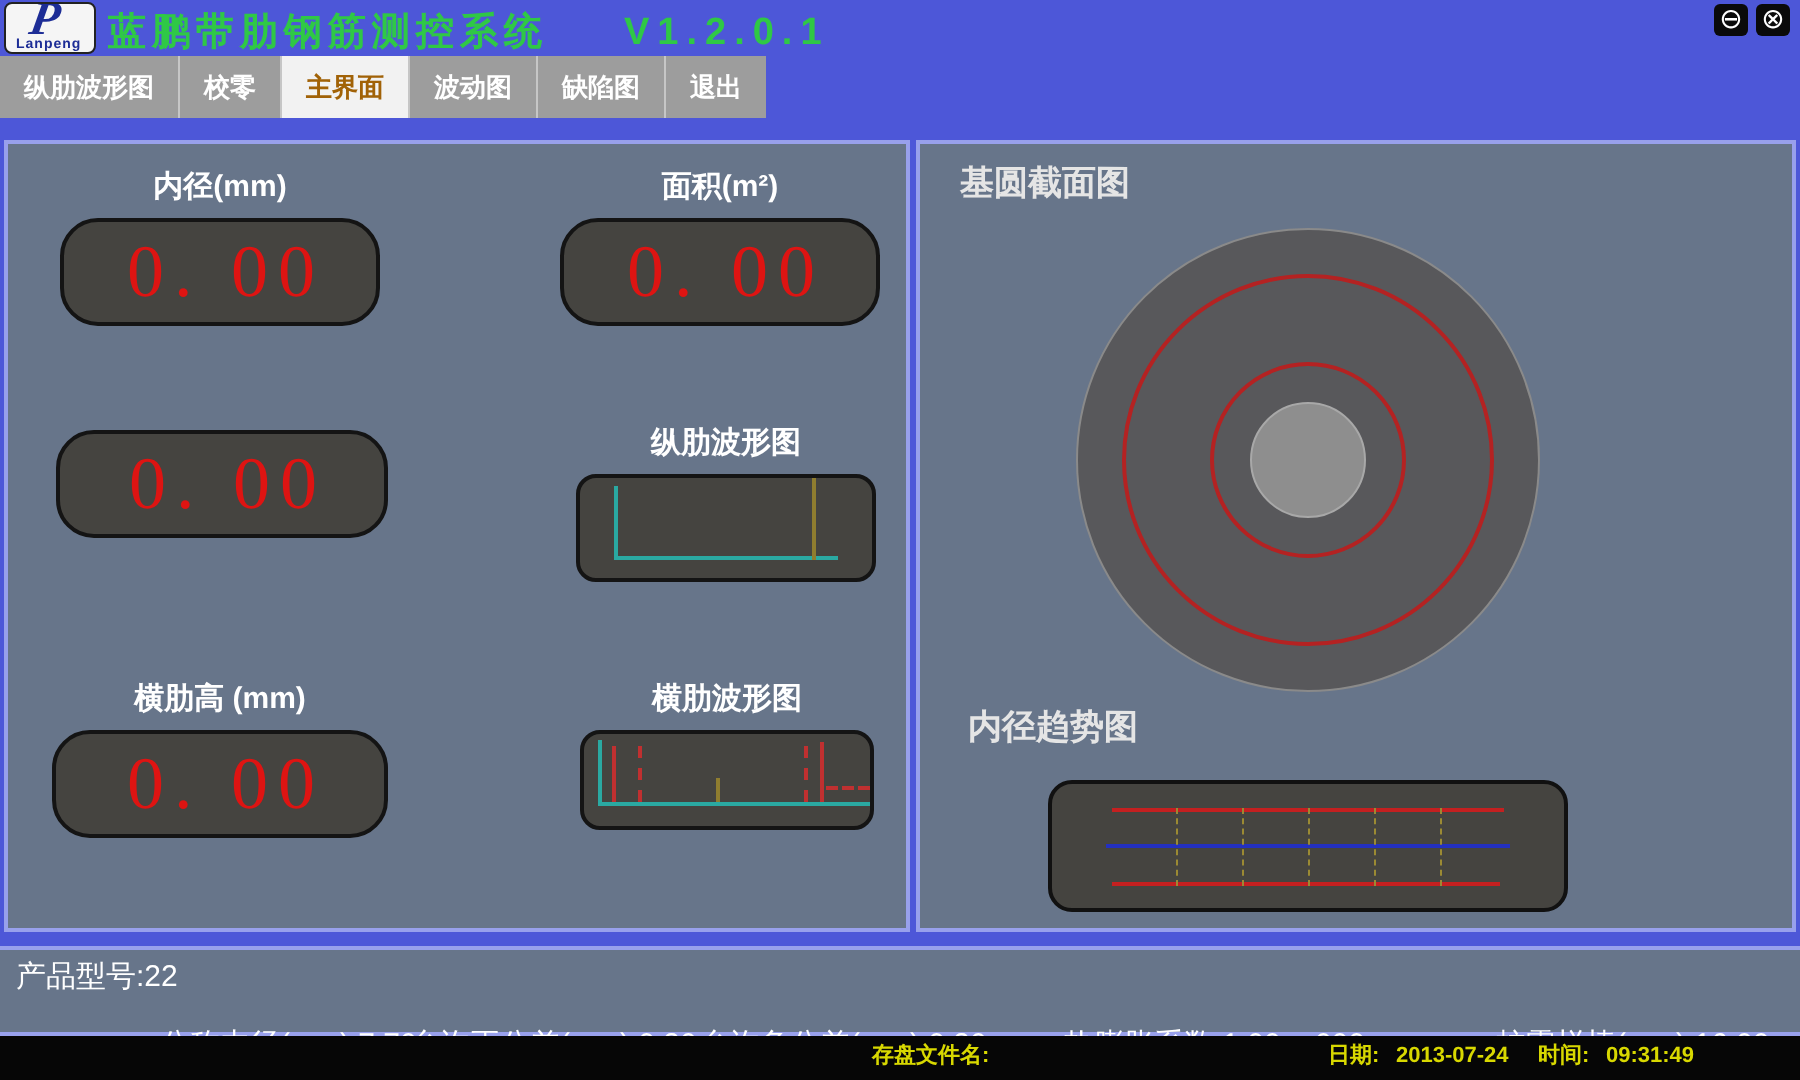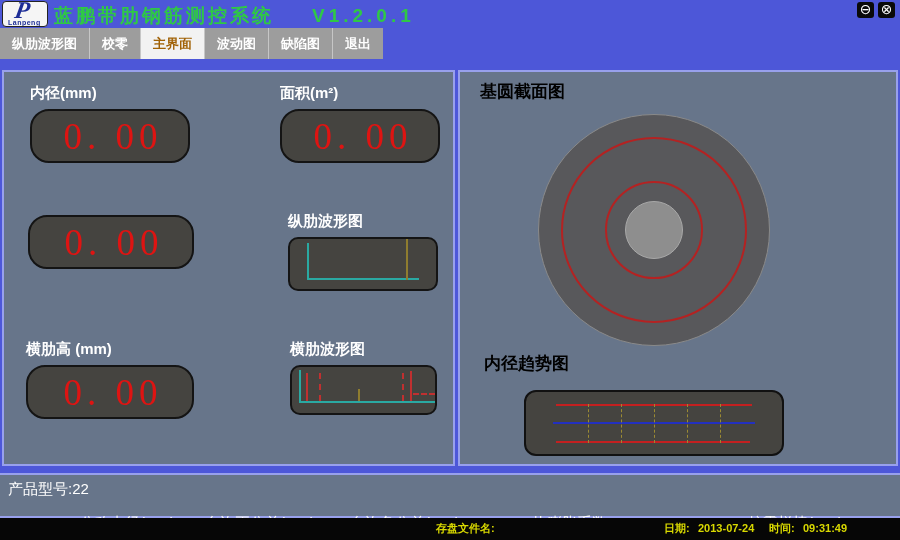--- a/index.html
+++ b/index.html
@@ -26,37 +26,37 @@
   .tbtn{background:#9d9d9d;color:#fff;font-size:13px;font-weight:bold;display:flex;align-items:center;
         justify-content:center;margin-right:1px;padding:0 12px;white-space:nowrap;cursor:pointer;}
   .strip-right .tbtn{flex:1;padding:0;}
   .tbtn.active{background:#f2f2f2;color:#a16207;}
   
   .main{position:absolute;top:70px;left:2px;width:896px;height:400px;}
   .panel{position:absolute;top:0;height:396px;background:#67758a;border:2px solid #98a0ec;box-sizing:border-box;}
   .panel-left{left:0;width:453px;}
   .panel-right{left:456px;width:440px;}
   
-  .gauge{position:absolute;}
+  .gauge{position:absolute;text-align:center;}
   .glabel{color:#fff;font-weight:bold;font-size:15px;height:22px;white-space:nowrap;}
   .gdisplay{margin-top:3px;background:#454440;border:2px solid #141414;border-radius:19px;height:50px;
             display:flex;align-items:center;justify-content:center;}
   .gvalue{font-family:"Liberation Serif","DejaVu Serif",serif;color:#de1412;font-size:37px;
           letter-spacing:5px;white-space:pre;padding-left:6px;}
   .chartbox{position:relative;margin-top:3px;background:#454440;border:2px solid #141414;border-radius:10px;
             overflow:hidden;}
   .ln{position:absolute;}
   
   .circle-outer{position:absolute;left:78px;top:42px;width:230px;height:230px;border-radius:50%;
                 background:#58585b;border:1px solid #8a8a8a;}
   .cring{position:absolute;left:50%;top:50%;border-radius:50%;box-sizing:border-box;}
   .ring1{width:186px;height:186px;margin:-93px 0 0 -93px;border:2px solid #b42222;}
   .ring2{width:98px;height:98px;margin:-49px 0 0 -49px;border:2px solid #b42222;}
   .core{width:58px;height:58px;margin:-29px 0 0 -29px;background:#8e8e8e;border:1px solid #a8a8a8;}
-  .sec-title{position:absolute;color:#000000;font-weight:bold;font-size:17px;white-space:nowrap;font-family:Liberation Mono, monospace;}
+  .sec-title{position:absolute;color:#e5e5e5;font-weight:bold;font-size:17px;white-space:nowrap;font-family:Liberation Mono, monospace;}
   .trendbox{position:absolute;left:64px;top:318px;width:256px;height:62px;background:#454440;
             border:2px solid #111;border-radius:12px;}
   
   .statusbar{position:absolute;top:473px;left:0;right:0;height:45px;background:#67758a;
              border-top:2px solid #98a0ec;border-bottom:2px solid #98a0ec;box-sizing:border-box;
              color:#fff;font-size:15px;}
   .scol{position:absolute;top:5px;line-height:17px;white-space:pre;}
   
   .bottombar{position:absolute;top:518px;left:0;right:0;height:22px;background:#060606;color:#d8d800;
              font-size:11px;font-weight:bold;line-height:20px;}

